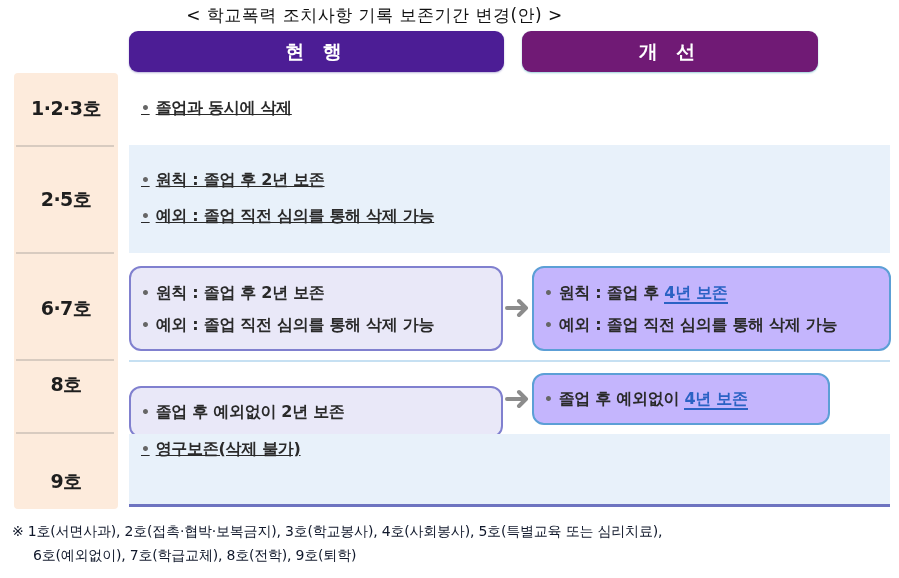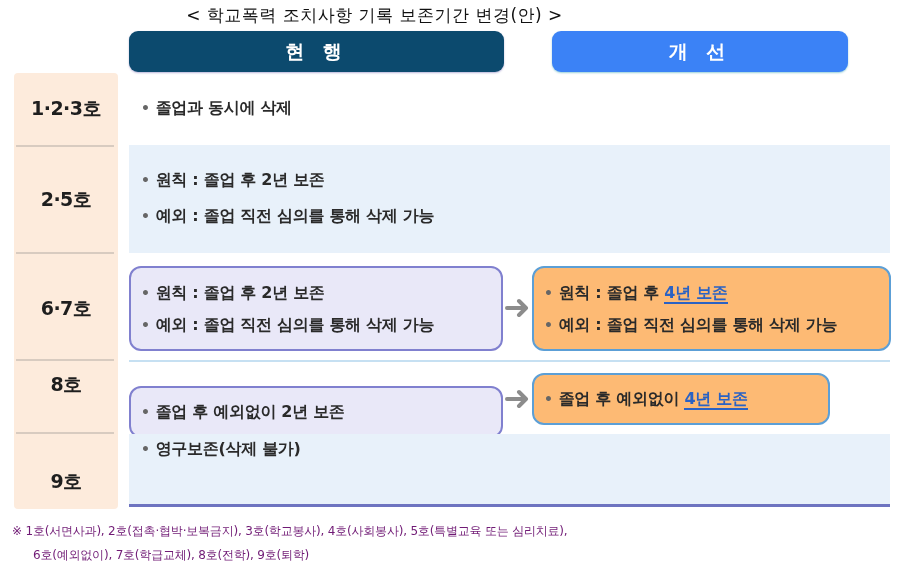--- a/index.html
+++ b/index.html
@@ -9,22 +9,22 @@
   .title {
     position: absolute; left: 0; top: 4px; width: 749px; text-align: center;
     font-family: "DejaVu Sans", sans-serif; font-size: 17px; color: #111; letter-spacing: 0.5px;
   }
 
   .hdr {
     position: absolute; top: 31px; height: 41px; border-radius: 9px;
     color: #fff; font-weight: bold; font-size: 19px; letter-spacing: 6px;
     display: flex; align-items: center; justify-content: center;
   }
-  .hdr-cur { left: 129px; width: 375px; background: #0c4a6e; box-shadow: 0 1px 2px rgba(80,70,160,0.4); }
-  .hdr-imp { left: 552px; width: 296px; background: #3b82f6; box-shadow: 0 1px 2px rgba(0,140,160,0.4); }
+  .hdr-cur { left: 129px; width: 375px; background: #4c1d95; box-shadow: 0 1px 2px rgba(80,70,160,0.4); }
+  .hdr-imp { left: 522px; width: 296px; background: #701a75; box-shadow: 0 1px 2px rgba(0,140,160,0.4); }
 
   .leftcol {
     position: absolute; left: 14px; top: 73px; width: 104px; height: 436px;
     background: #fdebdc; border-radius: 4px;
   }
   .lbl {
     position: absolute; left: 14px; width: 104px; display: flex; align-items: center; justify-content: center;
     font-weight: bold; font-size: 19px; color: #1e1e1e; letter-spacing: -0.5px; border-radius: 24px;
   }
   .sep {
@@ -35,39 +35,39 @@
     position: absolute; left: 129px; width: 761px; background: #e8f1fa;
   }
   .rowline {
     position: absolute; left: 129px; width: 761px; height: 2px; background: #c6e0f2;
   }
   .bottomline {
     position: absolute; left: 129px; top: 504px; width: 761px; height: 3px; background: #6e74c0;
   }
 
   .txt {
-    position: absolute; font-size: 16px; font-weight: bold; color: #2a2a2a; white-space: nowrap; letter-spacing: -0.3px;
+    position: absolute; font-size: 16px; font-weight: bold; color: #2a2a2a; white-space: nowrap; letter-spacing: -0.3px; text-decoration: underline;
   }
   .bul { color: #666; margin-right: 6px; font-size: 14px; }
 
   .box {
     position: absolute; border-radius: 12px; padding-left: 10px;
     display: flex; flex-direction: column; justify-content: center;
   }
   .box-cur { background: #e9e8f8; border: 2px solid #8080cf; }
-  .box-imp { background: #fdba74; border: 2px solid #5c9fd6; }
+  .box-imp { background: #c4b5fd; border: 2px solid #5c9fd6; }
   .box .line { font-size: 16px; font-weight: bold; color: #2a2a2a; white-space: nowrap; line-height: 31px; letter-spacing: -0.3px; }
   .hl { color: #2a62c4; border-bottom: 2px solid #2a62c4; padding-bottom: 0px; }
 
   .arrow {
     position: absolute; width: 26px; height: 20px;
   }
 
   .note {
-    position: absolute; left: 12px; font-size: 12px; color: #701a75; white-space: nowrap; letter-spacing: -0.2px;
+    position: absolute; left: 12px; font-size: 14px; color: #0f172a; white-space: nowrap; letter-spacing: -0.2px;
   }
 </style>
 </head>
 <body>
 
 <div class="title">&lt; 학교폭력 조치사항 기록 보존기간 변경(안) &gt;</div>
 
 <div class="hdr hdr-cur">현 행</div>
 <div class="hdr hdr-imp">개 선</div>
 

